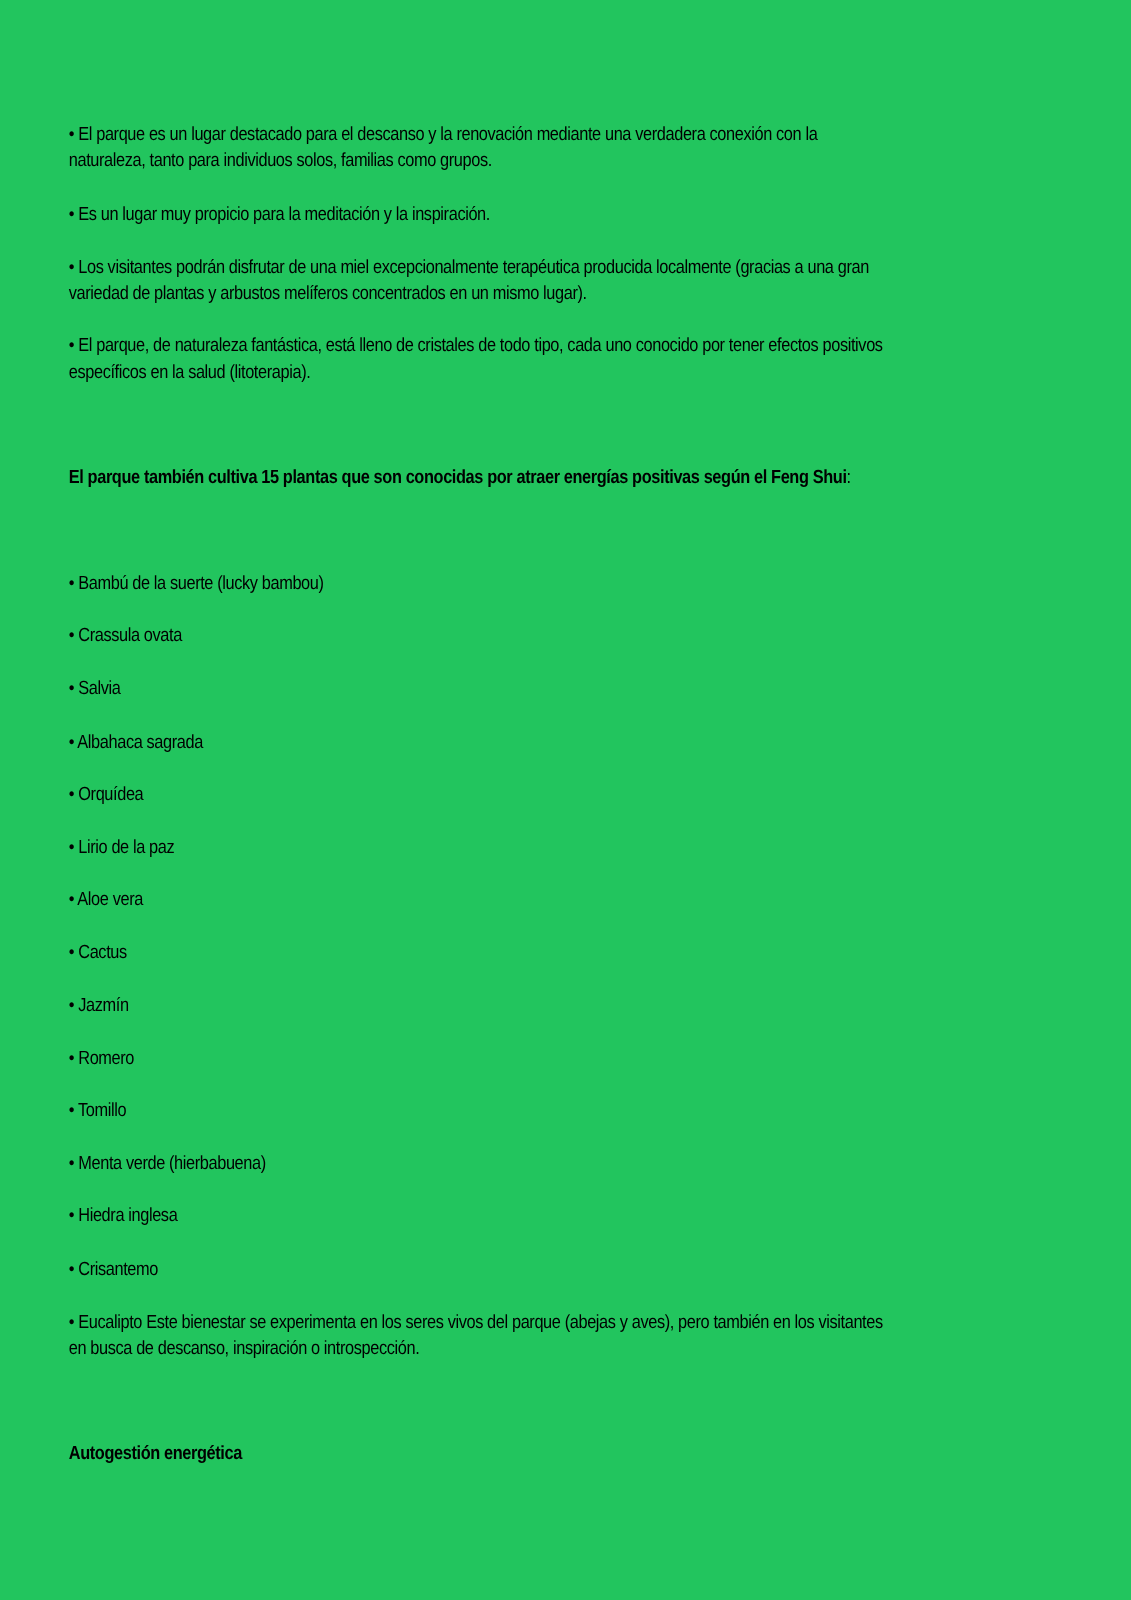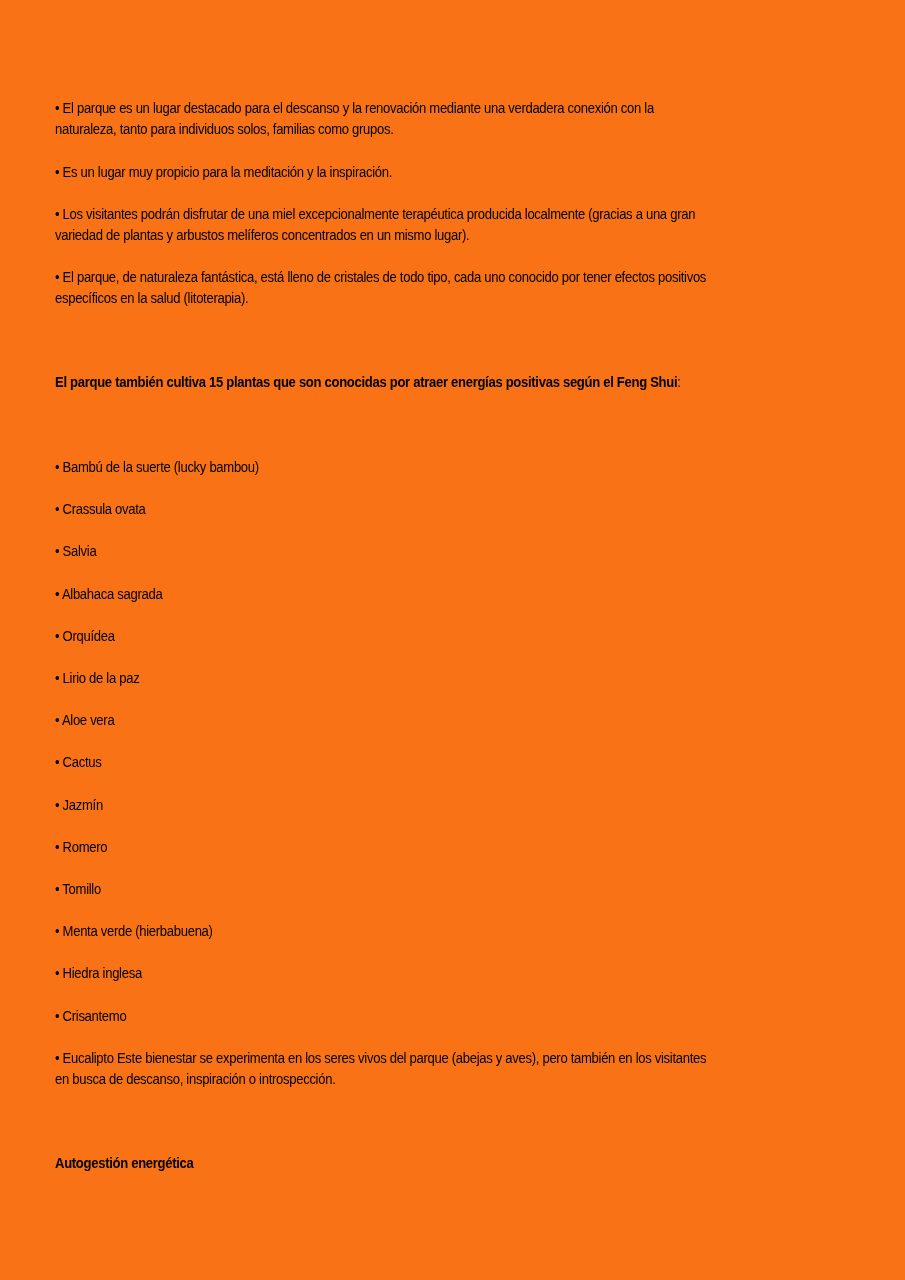--- a/index.html
+++ b/index.html
@@ -13,21 +13,21 @@
       position: relative;
       overflow: hidden;
       font-family: "Liberation Sans", sans-serif;
       color: #000000;
     }
     .page {
       position: absolute;
       left: 0; top: 0;
       width: 905px;
       height: 1280px;
-      background: #f97316;
+      background: #22c55e;
     }
     .blk {
       position: absolute;
       left: 55px;
       width: 800px;
       font-size: 15.2px;
       line-height: 21px;
       letter-spacing: -0.35px;
       transform-origin: left top;
       white-space: normal;

